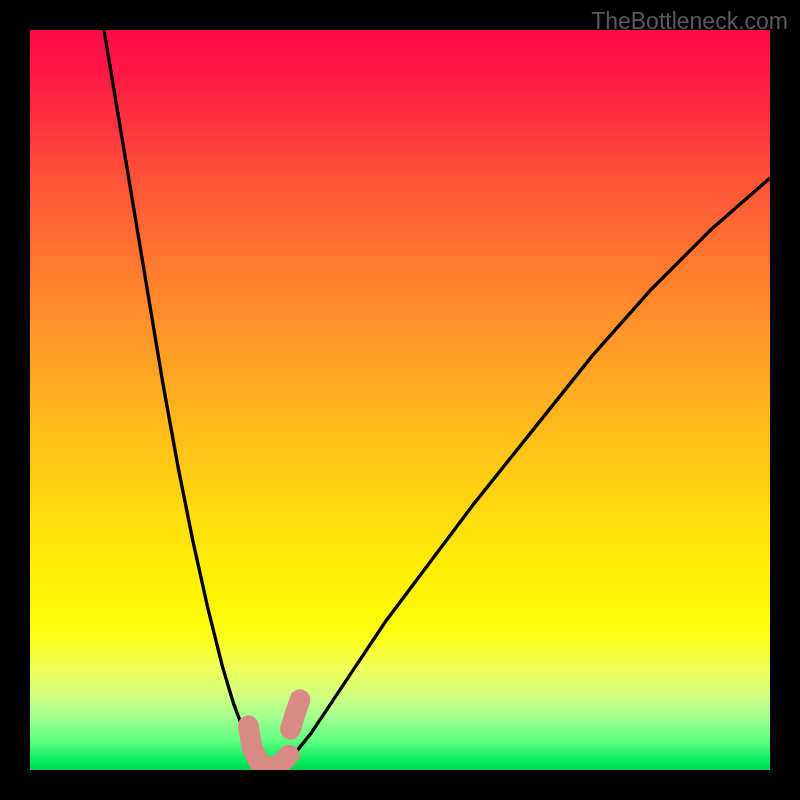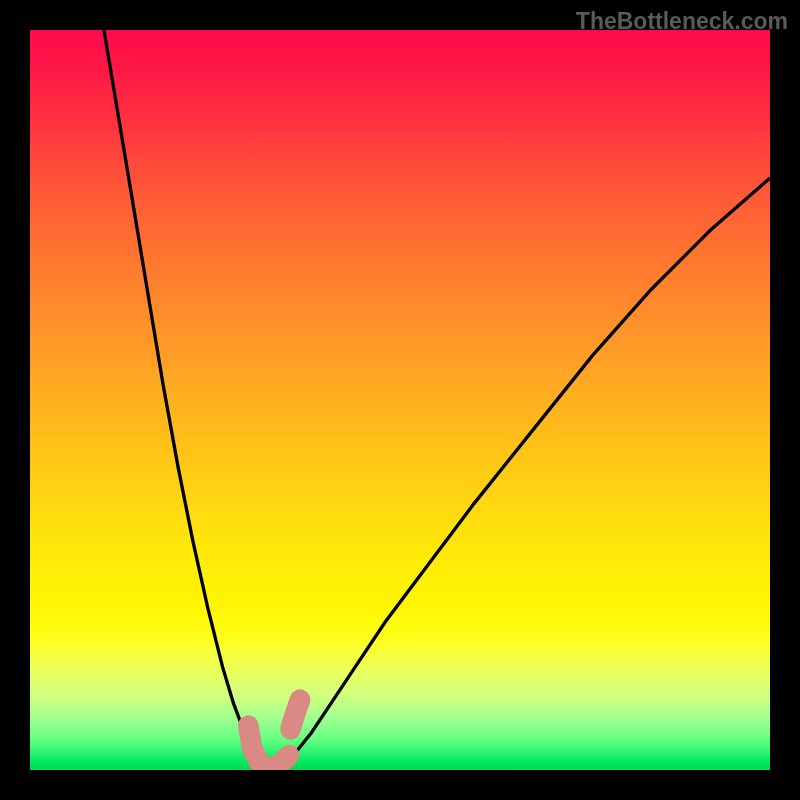--- a/index.html
+++ b/index.html
@@ -10,21 +10,21 @@
     position: relative;
     font-family: Arial, sans-serif;
     overflow: hidden;
   }
   .watermark {
     position: absolute;
     top: 8px;
     right: 12px;
     color: #5a5a5a;
     font-size: 23px;
-    font-weight: 700;
+    font-weight: 400;
     z-index: 10;
   }
   .plot-area {
     position: absolute;
     left: 30px;
     top: 30px;
     width: 740px;
     height: 740px;
     overflow: hidden;
   }

